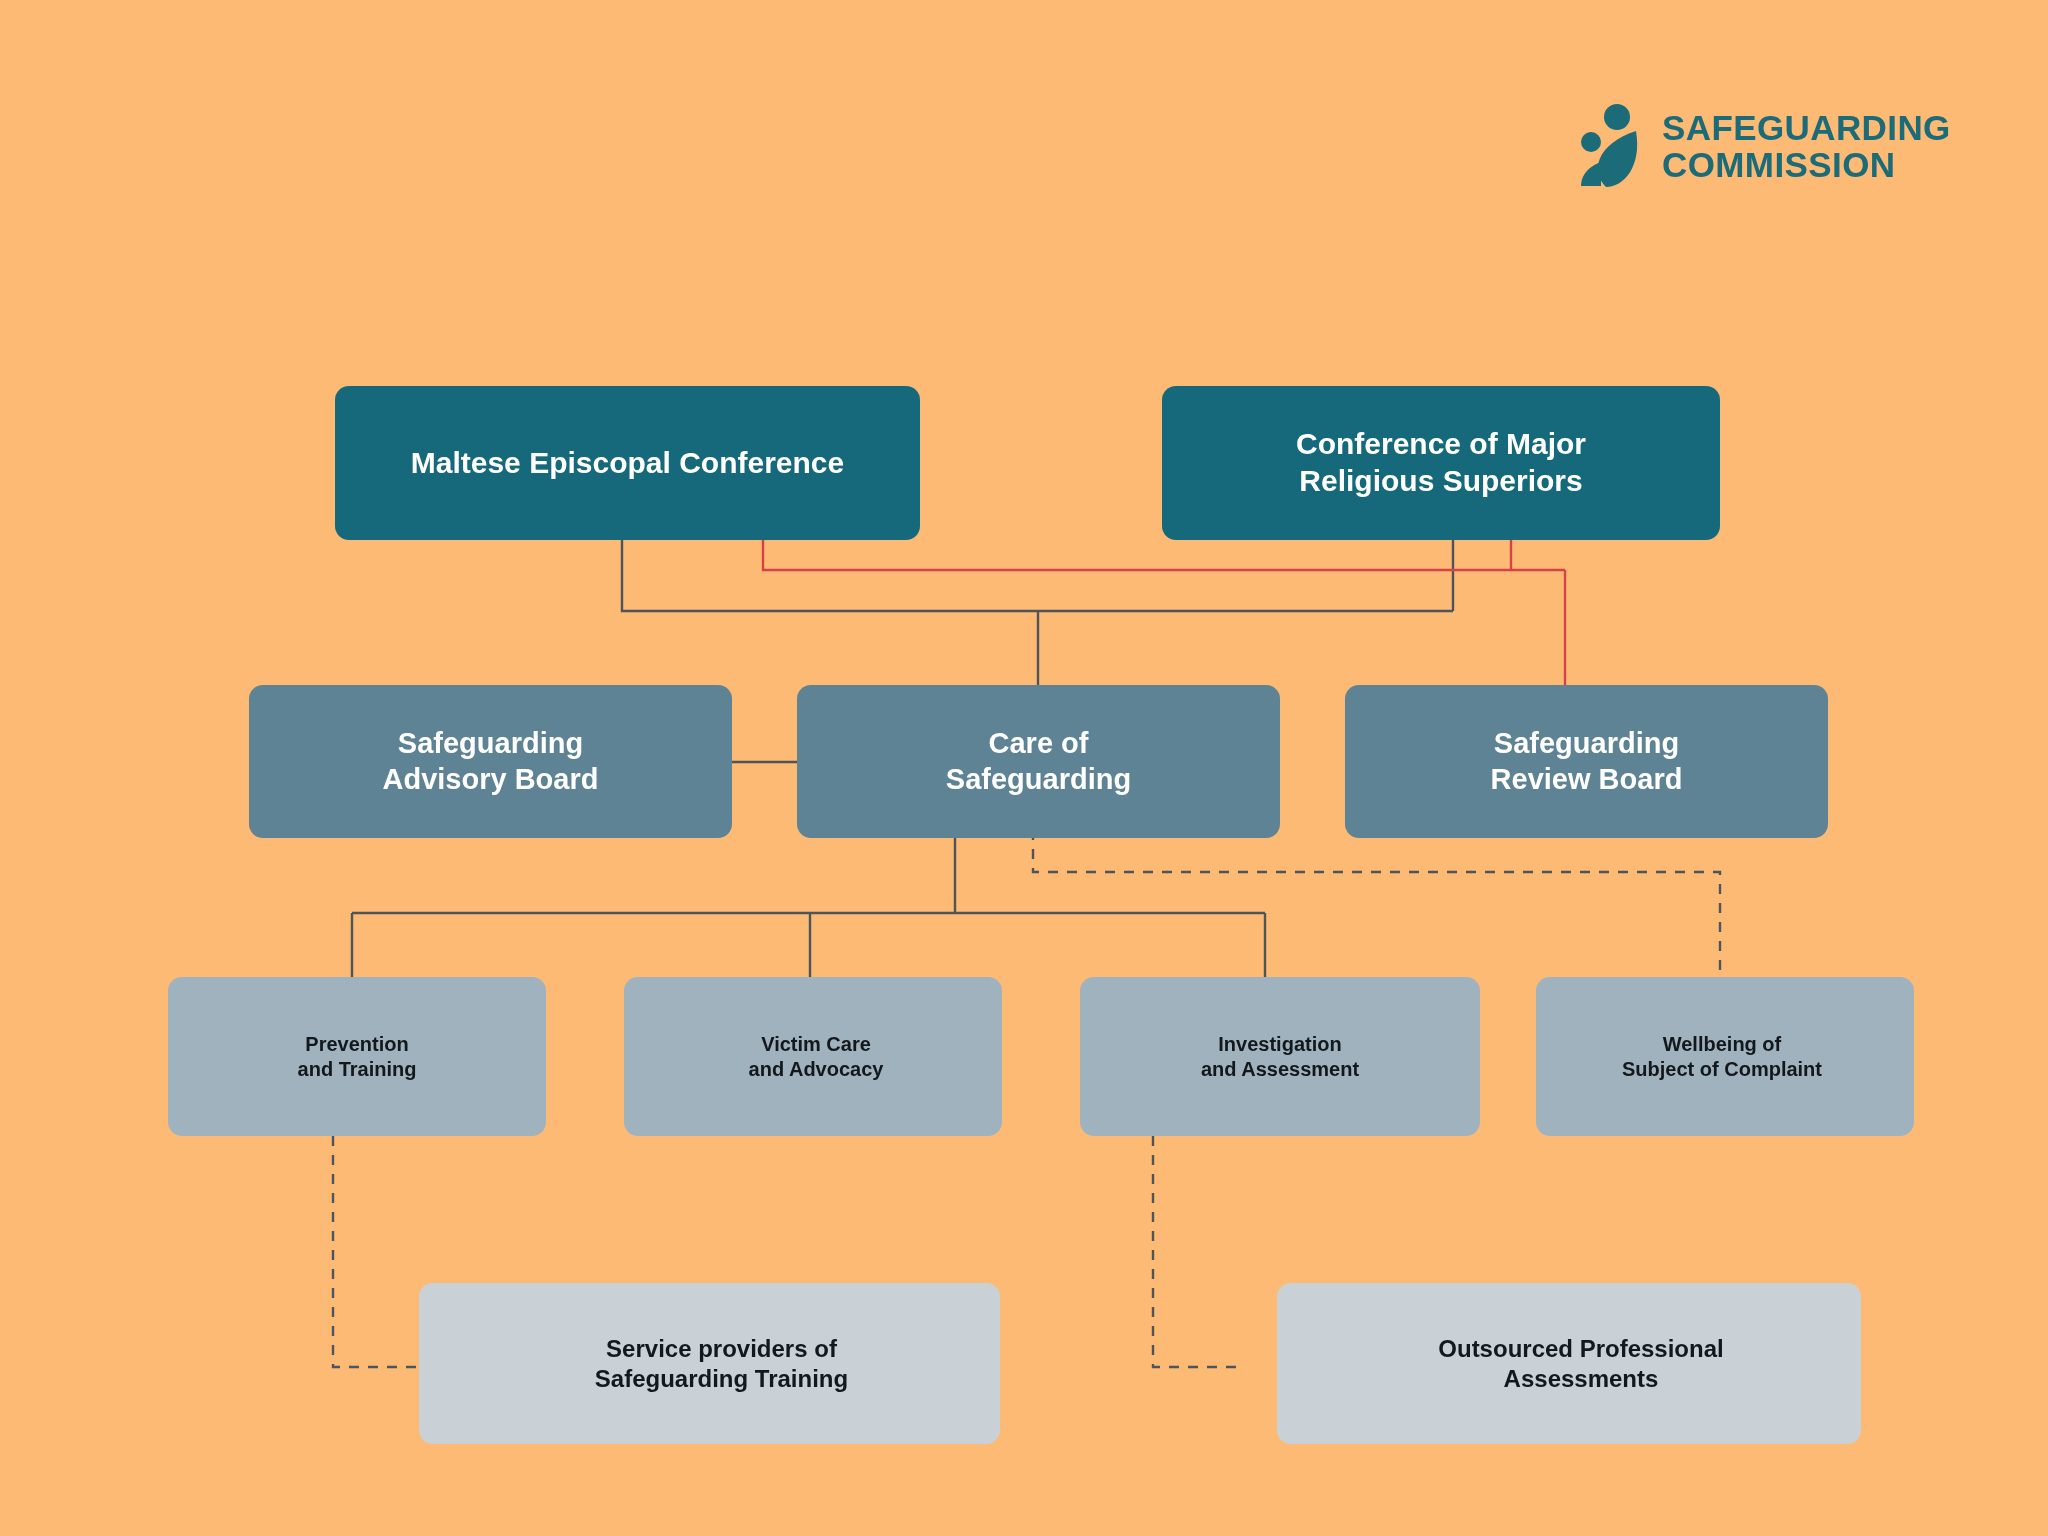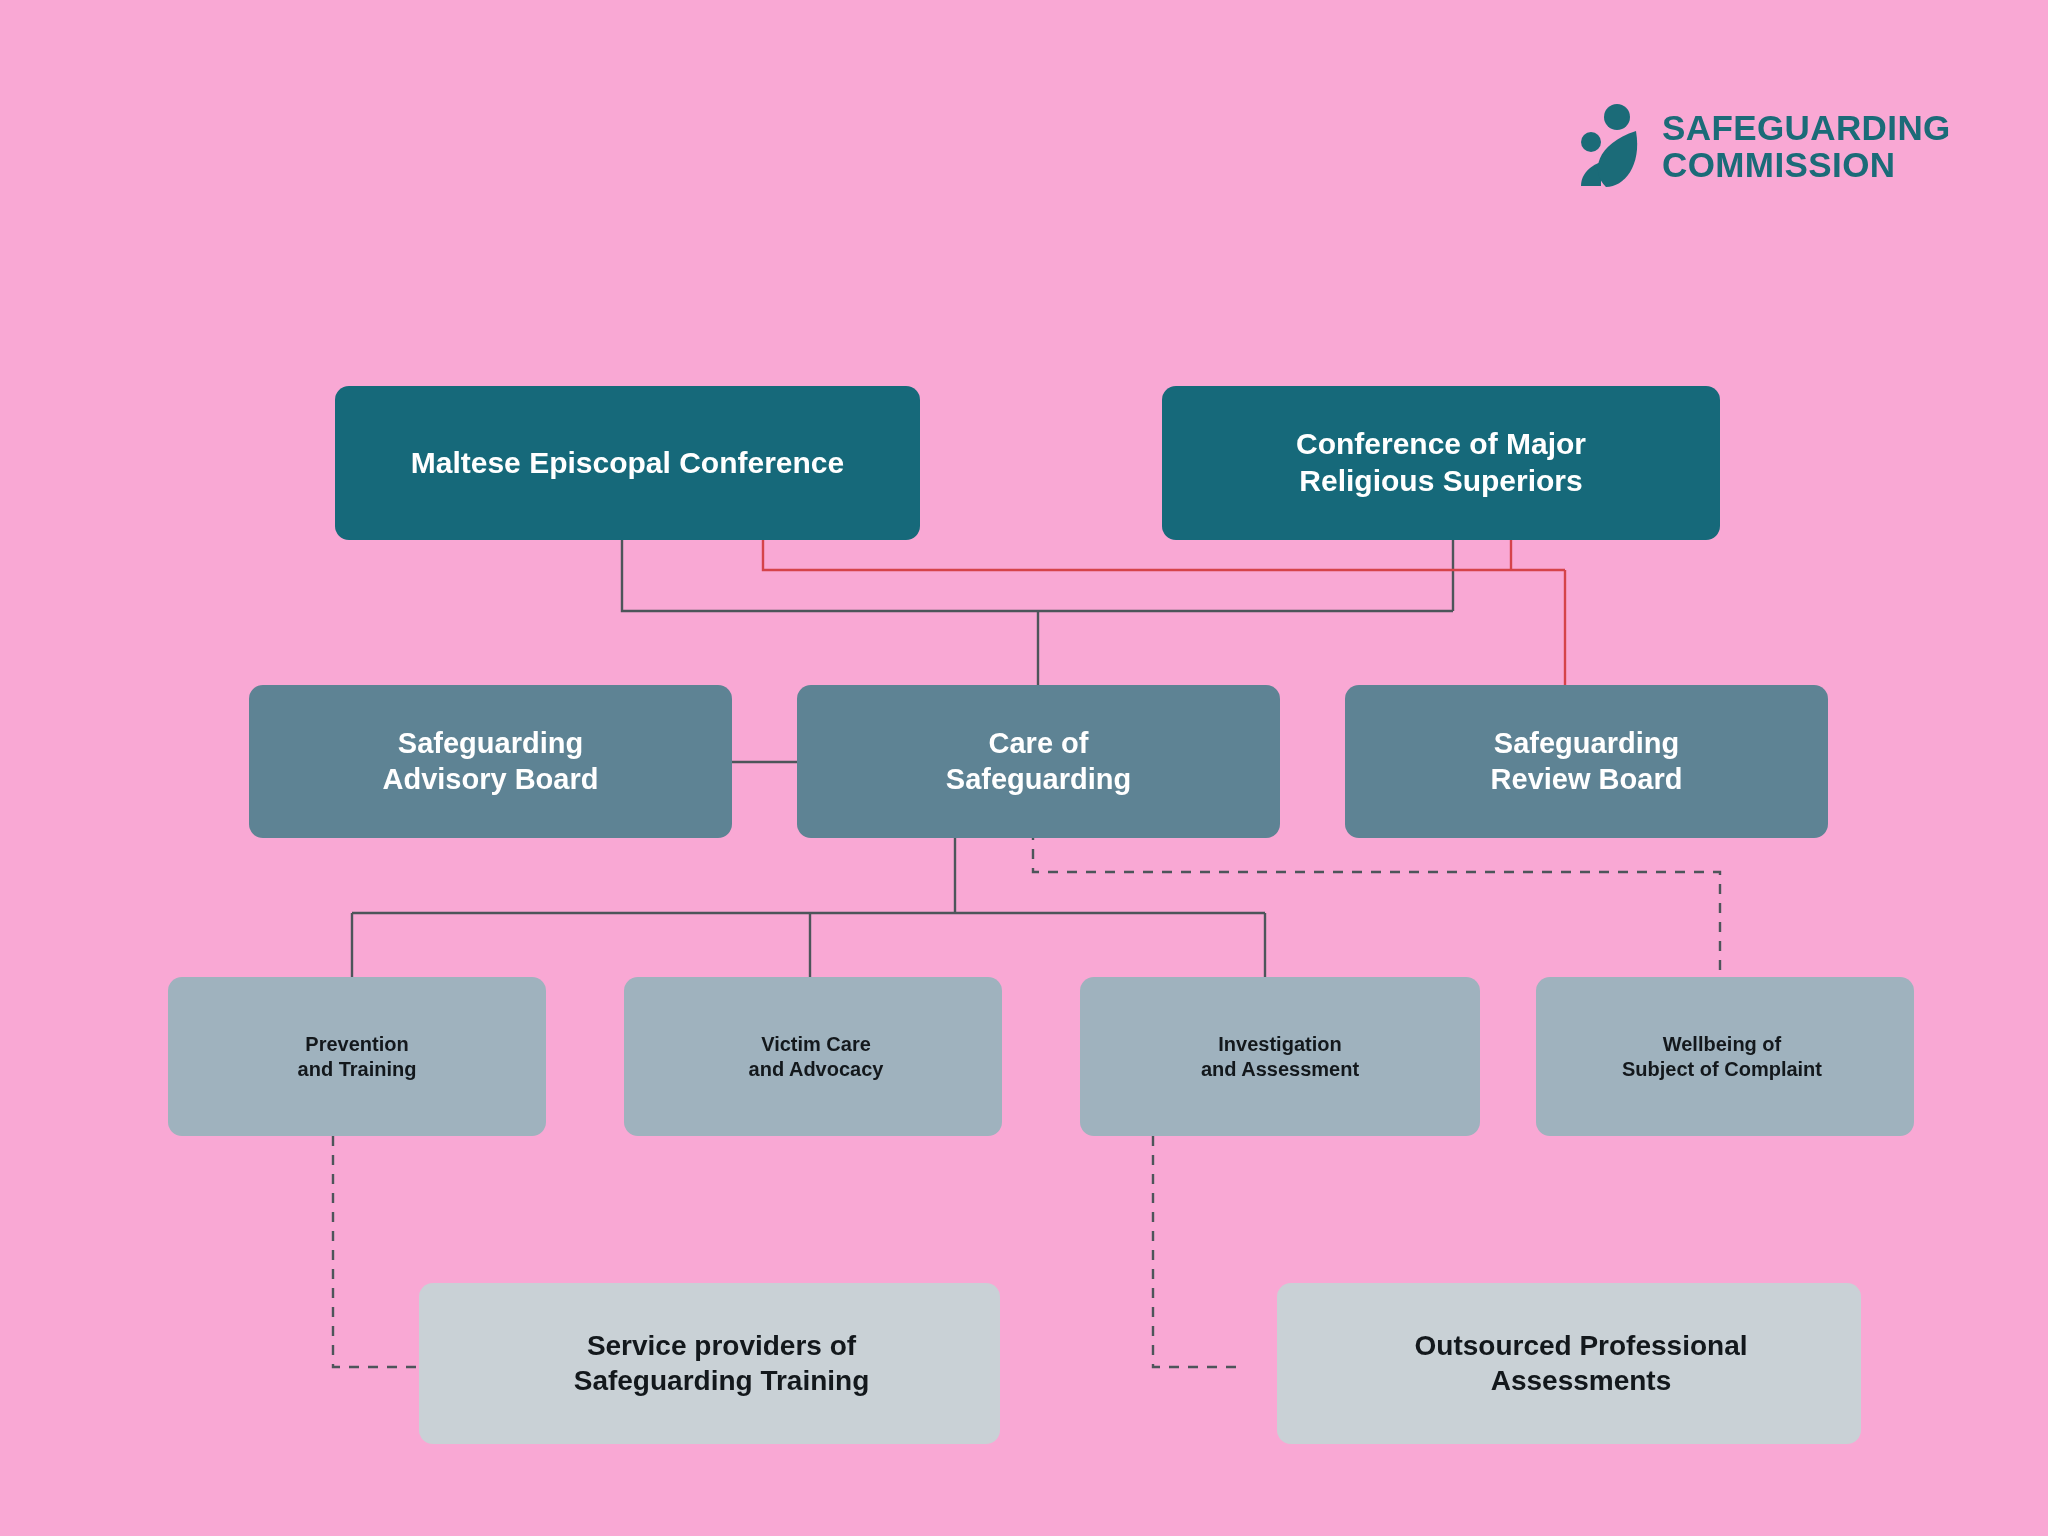--- a/index.html
+++ b/index.html
@@ -11,21 +11,21 @@
     width: 2048px;
     height: 1536px;
     font-family: "Liberation Sans", sans-serif;
     overflow: hidden;
     position: relative;
   }
   #canvas {
     position: relative;
     width: 2048px;
     height: 1536px;
-    background: #f9a8d4;
+    background: #fdba74;
   }
 
   
   .logo {
     position: absolute;
     left: 1580px;
     top: 104px;
     display: flex;
     align-items: center;
     gap: 20px;
@@ -68,21 +68,21 @@
   .lvl1 { background: #16697A; }
   .lvl1 .label { color: #ffffff; font-size: 30px; }
 
   .lvl2 { background: #5E8394; }
   .lvl2 .label { color: #ffffff; font-size: 29px; }
 
   .lvl3 { background: #9FB2BE; }
   .lvl3 .label { color: #13181C; font-size: 20px; }
 
   .lvl4 { background: #C9D1D6; }
-  .lvl4 .label { color: #13181C; font-size: 28px; margin-left: 24px; }
+  .lvl4 .label { color: #13181C; font-size: 24px; margin-left: 24px; }
 </style>
 </head>
 <body>
 
 <div id="canvas">
 
   <div class="logo">
     <span class="logo-mark-wrap">
       <svg class="logo-mark" viewBox="0 0 62 84" xmlns="http://www.w3.org/2000/svg" aria-hidden="true">
         <circle cx="37" cy="13" r="13" fill="#1B6B78"></circle>

